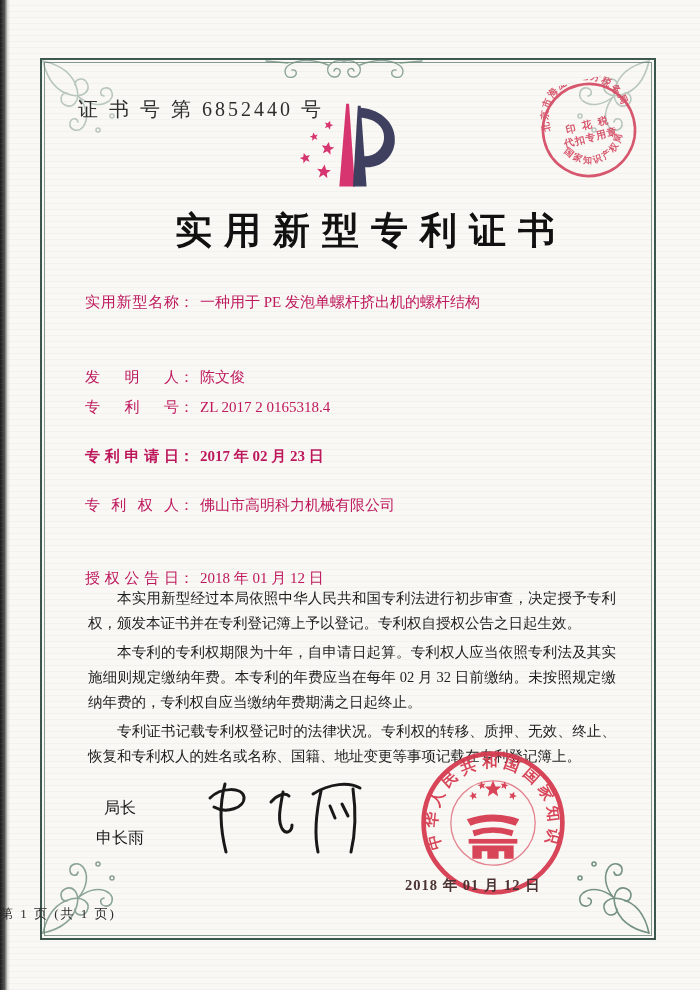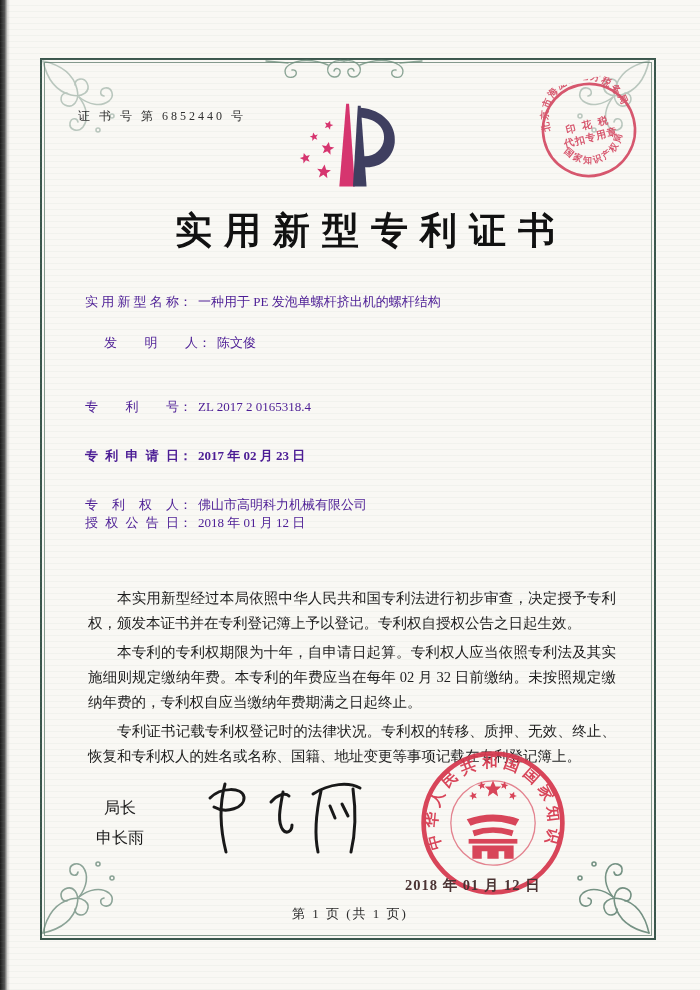--- a/index.html
+++ b/index.html
@@ -18,41 +18,41 @@
   
   .frame{position:absolute;left:40px;top:58px;width:612px;height:878px;border:2px solid #3a564c;}
   .frame-inner{position:absolute;inset:2px;border:1px solid #84998d;}
   .ornament{position:absolute;pointer-events:none;}
   .o-br{left:553px;top:837px;opacity:.85;}
   .o-bl{left:39px;top:837px;opacity:.7;transform:scaleX(-1);}
   .o-tr{left:553px;top:57px;opacity:.4;transform:scaleY(-1);}
   .o-tl{left:39px;top:57px;opacity:.4;transform:scale(-1,-1);}
   .o-topcenter{left:264px;top:55px;opacity:.8;}
 
-  .cert-number{position:absolute;left:78px;top:108px;font-size:12px;color:#2e2e2e;letter-spacing:3px;}
+  .cert-number{position:absolute;left:78px;top:96px;font-size:20px;color:#2e2e2e;letter-spacing:3px;}
   .logo{position:absolute;left:278px;top:96px;}
   .tax-stamp{position:absolute;left:539px;top:80px;transform:rotate(-14deg);opacity:.92;}
   .title{position:absolute;left:0;top:206px;width:100%;text-align:center;
     font-size:37px;font-weight:700;color:#111;letter-spacing:12px;text-indent:12px;padding-left:15px;}
 
-  .field-row{position:absolute;left:85px;font-size:13px;color:#4c1d95;white-space:nowrap;}
+  .field-row{position:absolute;left:85px;font-size:15px;color:#be185d;white-space:nowrap;}
   .field-label{display:inline-block;width:94px;text-align:justify;text-align-last:justify;}
   .field-colon{margin-right:6px;}
-  .f0{top:293px;}.f1{top:334px;margin-left:19px;}.f2{top:398px;}.f3{top:447px;font-weight:bold;}.f4{top:496px;}.f5{top:514px;}
+  .f0{top:293px;}.f1{top:368px;}.f2{top:398px;}.f3{top:447px;font-weight:bold;}.f4{top:496px;}.f5{top:569px;}
 
   .body-paras{position:absolute;left:84px;top:582px;width:536px;font-size:14.5px;
     line-height:25px;color:#1c1c1c;text-align:justify;}
   .body-paras p{margin:4px;text-indent:2em;}
 
   .officer{position:absolute;left:96px;top:793px;font-size:16px;color:#1a1a1a;line-height:30px;text-align:center;}
   .signature{position:absolute;left:195px;top:770px;}
   .seal{position:absolute;left:418px;top:748px;}
   .seal-date{position:absolute;left:405px;top:876px;width:170px;font-size:14.5px;font-weight:700;
     color:#4b3333;letter-spacing:1px;z-index:3;}
-  .footer-page{position:absolute;left:0;top:905px;width:100%;text-align:center;
+  .footer-page{position:absolute;left:0;top:905px;width:100%;text-align:left;
     font-size:13px;color:#2c2c2c;letter-spacing:2px;}
 </style>
 </head>
 <body>
 
 <div class="scan-edge"></div>
 
 <div class="frame">
   <div class="frame-inner"></div>
 </div>

